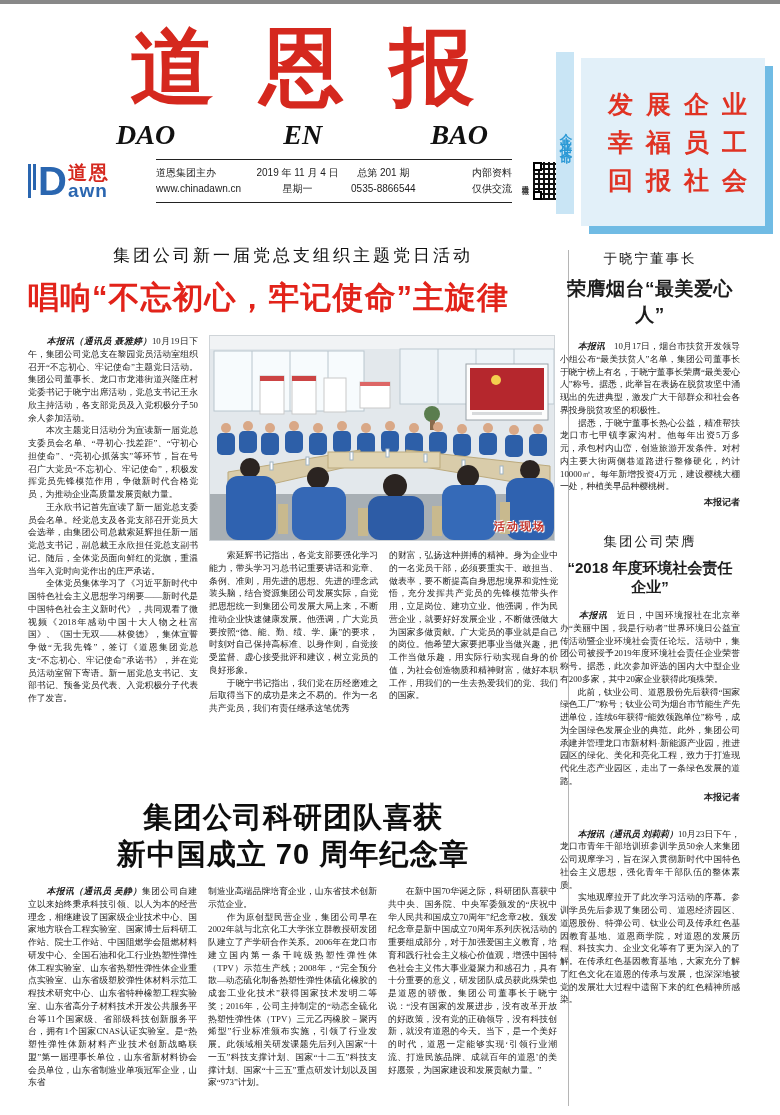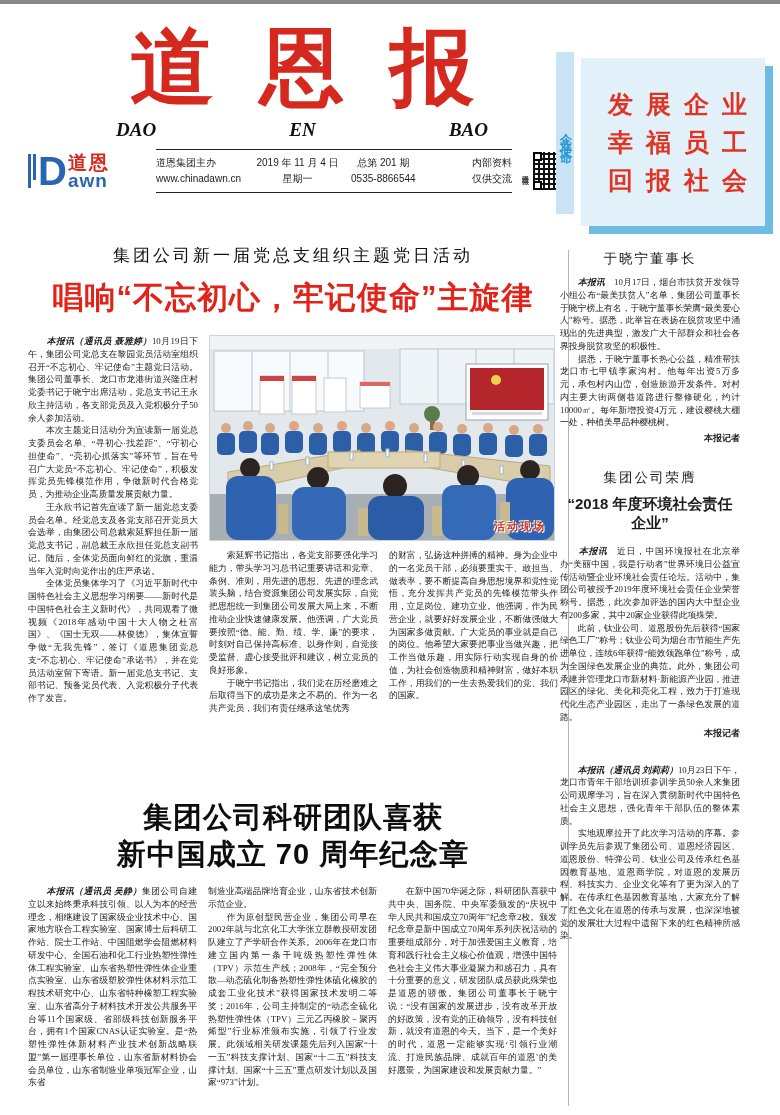--- a/index.html
+++ b/index.html
@@ -7,21 +7,21 @@
   .page{position:relative;width:780px;height:1115px;background:#fff;margin:4px auto;
         overflow:hidden;font-family:"Liberation Serif","DejaVu Serif",serif;color:#1c1c1c;}
 
   
   .masthead{position:absolute;left:28px;top:16px;width:548px;}
   .paper-title{text-align:center;font-size:84px;line-height:1.15;font-weight:bold;
                color:#d5281e;letter-spacing:46px;padding-left:46px;
                font-family:"Liberation Serif",serif;}
   .pinyin-row{width:372px;margin:2px auto 0;display:flex;justify-content:space-between;
               font-family:"Liberation Serif",serif;font-weight:bold;font-style:italic;
-              font-size:19px;color:#111;}
+              font-size:28px;color:#111;}
   .mast-row{display:flex;align-items:stretch;gap:8px;margin-top:8px;height:44px;}
   .logo{width:120px;display:flex;align-items:center;}
   .logo-bars{display:flex;gap:2px;margin-right:2px;}
   .logo-bars i{display:block;width:3px;height:26px;background:#2a66b0;}
   .logo-bars i:first-child{height:34px;}
   .logo-d{font-family:"Liberation Sans",sans-serif;font-weight:bold;font-size:40px;
           color:#2a66b0;line-height:40px;}
   .logo-stack{display:flex;flex-direction:column;margin-left:1px;}
   .logo-cn{color:#d5281e;font-weight:bold;font-size:19px;line-height:19px;letter-spacing:2px;}
   .logo-awn{font-family:"Liberation Sans",sans-serif;font-weight:bold;font-size:19px;
@@ -58,21 +58,21 @@
   .divider-v{position:absolute;left:568px;top:246px;width:1px;height:856px;background:#b5b5b5;}
 
   
   .cols p{margin:0;font-size:8.8px;line-height:1.45;text-align:justify;}
   .cols p b{font-weight:bold;font-style:italic;}
   .byline{text-align:right;font-weight:bold;font-size:9px;margin-top:3px;}
 
   
   .main-col{position:absolute;left:28px;top:240px;width:530px;}
   .kicker1{text-align:center;font-size:17px;letter-spacing:3px;color:#111;}
-  .headline1{text-align:center;font-size:31px;font-weight:bold;color:#e2231a;
+  .headline1{text-align:left;font-size:31px;font-weight:bold;color:#e2231a;
              font-family:"Liberation Sans",sans-serif;margin:10px 0 16px;letter-spacing:1px;}
   .a1-body{display:flex;gap:11px;height:452px;overflow:hidden;}
   .a1-col1{width:170px;}
   .a1-right{width:349px;}
   .photo-wrap{position:relative;width:346px;height:206px;border:1px solid #cfd4d8;box-sizing:border-box;}
   .photo-wrap svg{display:block;}
   .photo-caption{position:absolute;right:8px;bottom:6px;color:#c5342a;font-weight:bold;
                  font-size:11px;letter-spacing:2px;
                  text-shadow:0 0 2px #fff,1px 1px 0 #fff,-1px -1px 0 #fff;}
   .a1-cols{display:flex;gap:11px;margin-top:8px;}
@@ -299,20 +299,21 @@
       <div class="col">
           <p>　　在新中国70华诞之际，科研团队喜获中共中央、国务院、中央军委颁发的“庆祝中华人民共和国成立70周年”纪念章2枚。颁发纪念章是新中国成立70周年系列庆祝活动的重要组成部分，对于加强爱国主义教育，培育和践行社会主义核心价值观，增强中国特色社会主义伟大事业凝聚力和感召力，具有十分重要的意义，研发团队成员获此殊荣也是道恩的骄傲。集团公司董事长于晓宁说：“没有国家的发展进步，没有改革开放的好政策，没有党的正确领导，没有科技创新，就没有道恩的今天。当下，是一个美好的时代，道恩一定能够实现‘引领行业潮流、打造民族品牌、成就百年的道恩’的美好愿景，为国家建设和发展贡献力量。”</p>
         </div>
     </div>
   </div>
 
   <div class="side-col cols">
 
     <div class="side-article">
       <div class="side-kicker">于晓宁董事长</div>
+      <div class="side-headline-lg">荣膺烟台“最美爱心人”</div>
       <div>
           <p><b>　　本报讯　</b>10月17日，烟台市扶贫开发领导小组公布“最美扶贫人”名单，集团公司董事长于晓宁榜上有名，于晓宁董事长荣膺“最美爱心人”称号。据悉，此举旨在表扬在脱贫攻坚中涌现出的先进典型，激发广大干部群众和社会各界投身脱贫攻坚的积极性。</p>
           <p>　　据悉，于晓宁董事长热心公益，精准帮扶龙口市七甲镇李家沟村。他每年出资5万多元，承包村内山峦，创造旅游开发条件。对村内主要大街两侧巷道路进行整修硬化，约计10000㎡。每年新增投资4万元，建设樱桃大棚一处，种植美早品种樱桃树。</p>
         </div>
       <div class="byline">本报记者</div>
     </div>
 
     <div class="side-article">
       <div class="side-kicker">集团公司荣膺</div>
       <div class="side-headline-md">“2018 年度环境社会责任企业”</div>

